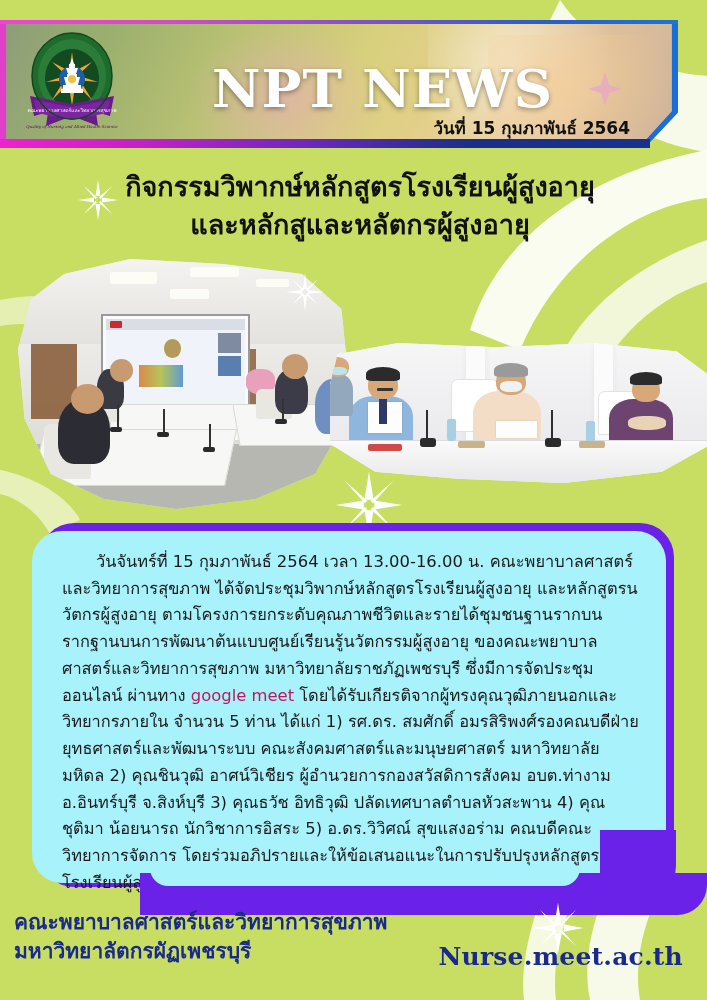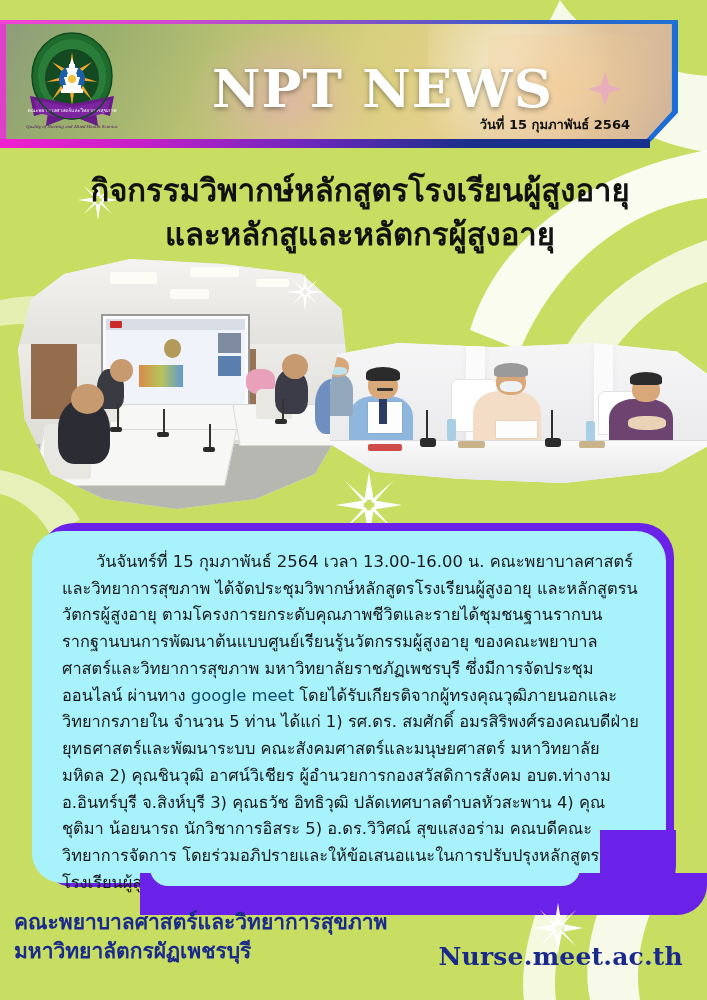--- a/index.html
+++ b/index.html
@@ -65,27 +65,27 @@
     text-shadow:0 1px 2px rgba(0,0,0,.35);
   }
   .head-title{
     position:absolute;left:110px;top:62px;width:545px;text-align:center;
     color:#ffffff;font-family:"DejaVu Serif","Liberation Serif",serif;
     font-size:53px;font-weight:bold;letter-spacing:1px;line-height:1;
     text-shadow:0 2px 5px rgba(0,0,0,.38);
   }
   .head-date{
     position:absolute;left:330px;top:114px;width:300px;text-align:right;
-    color:#111111;font-size:13px;font-weight:bold;
+    color:#111111;font-size:17px;font-weight:bold;
   }
 
   
   .headline{
     position:absolute;left:60px;top:168px;width:600px;
-    color:#111111;font-size:31px;font-weight:bold;line-height:1.42;
+    color:#111111;font-size:27px;font-weight:bold;line-height:1.42;
     text-align:center;
   }
   .headline .l1{display:block;}
   .headline .l2{display:block;}
   .star-burst{
     position:absolute;left:78px;top:180px;width:40px;height:40px;
   }
   .star-burst2{
     position:absolute;left:330px;top:470px;width:78px;height:70px;
   }
@@ -154,21 +154,21 @@
   .card{
     position:absolute;left:32px;top:531px;width:634px;height:352px;
     background:#a7f2fb;border-radius:30px;
   }
   .card-text{
     position:absolute;left:30px;top:18px;width:578px;
     color:#1a1a1a;font-size:16.4px;line-height:1.63;text-align:left;
     word-break:break-word;
   }
   .card-text .indent{display:inline-block;width:34px;}
-  .gmeet{color:#0c4a6e;}
+  .gmeet{color:#be185d;}
 
   
   .footer-purple{
     position:absolute;left:140px;top:873px;width:567px;height:42px;
     background:#6a21e8;border-radius:0 0 30px 0;
   }
   .footer-purple2{
     position:absolute;left:600px;top:830px;width:76px;height:70px;
     background:#6a21e8;border-radius:0 0 34px 0;
   }

